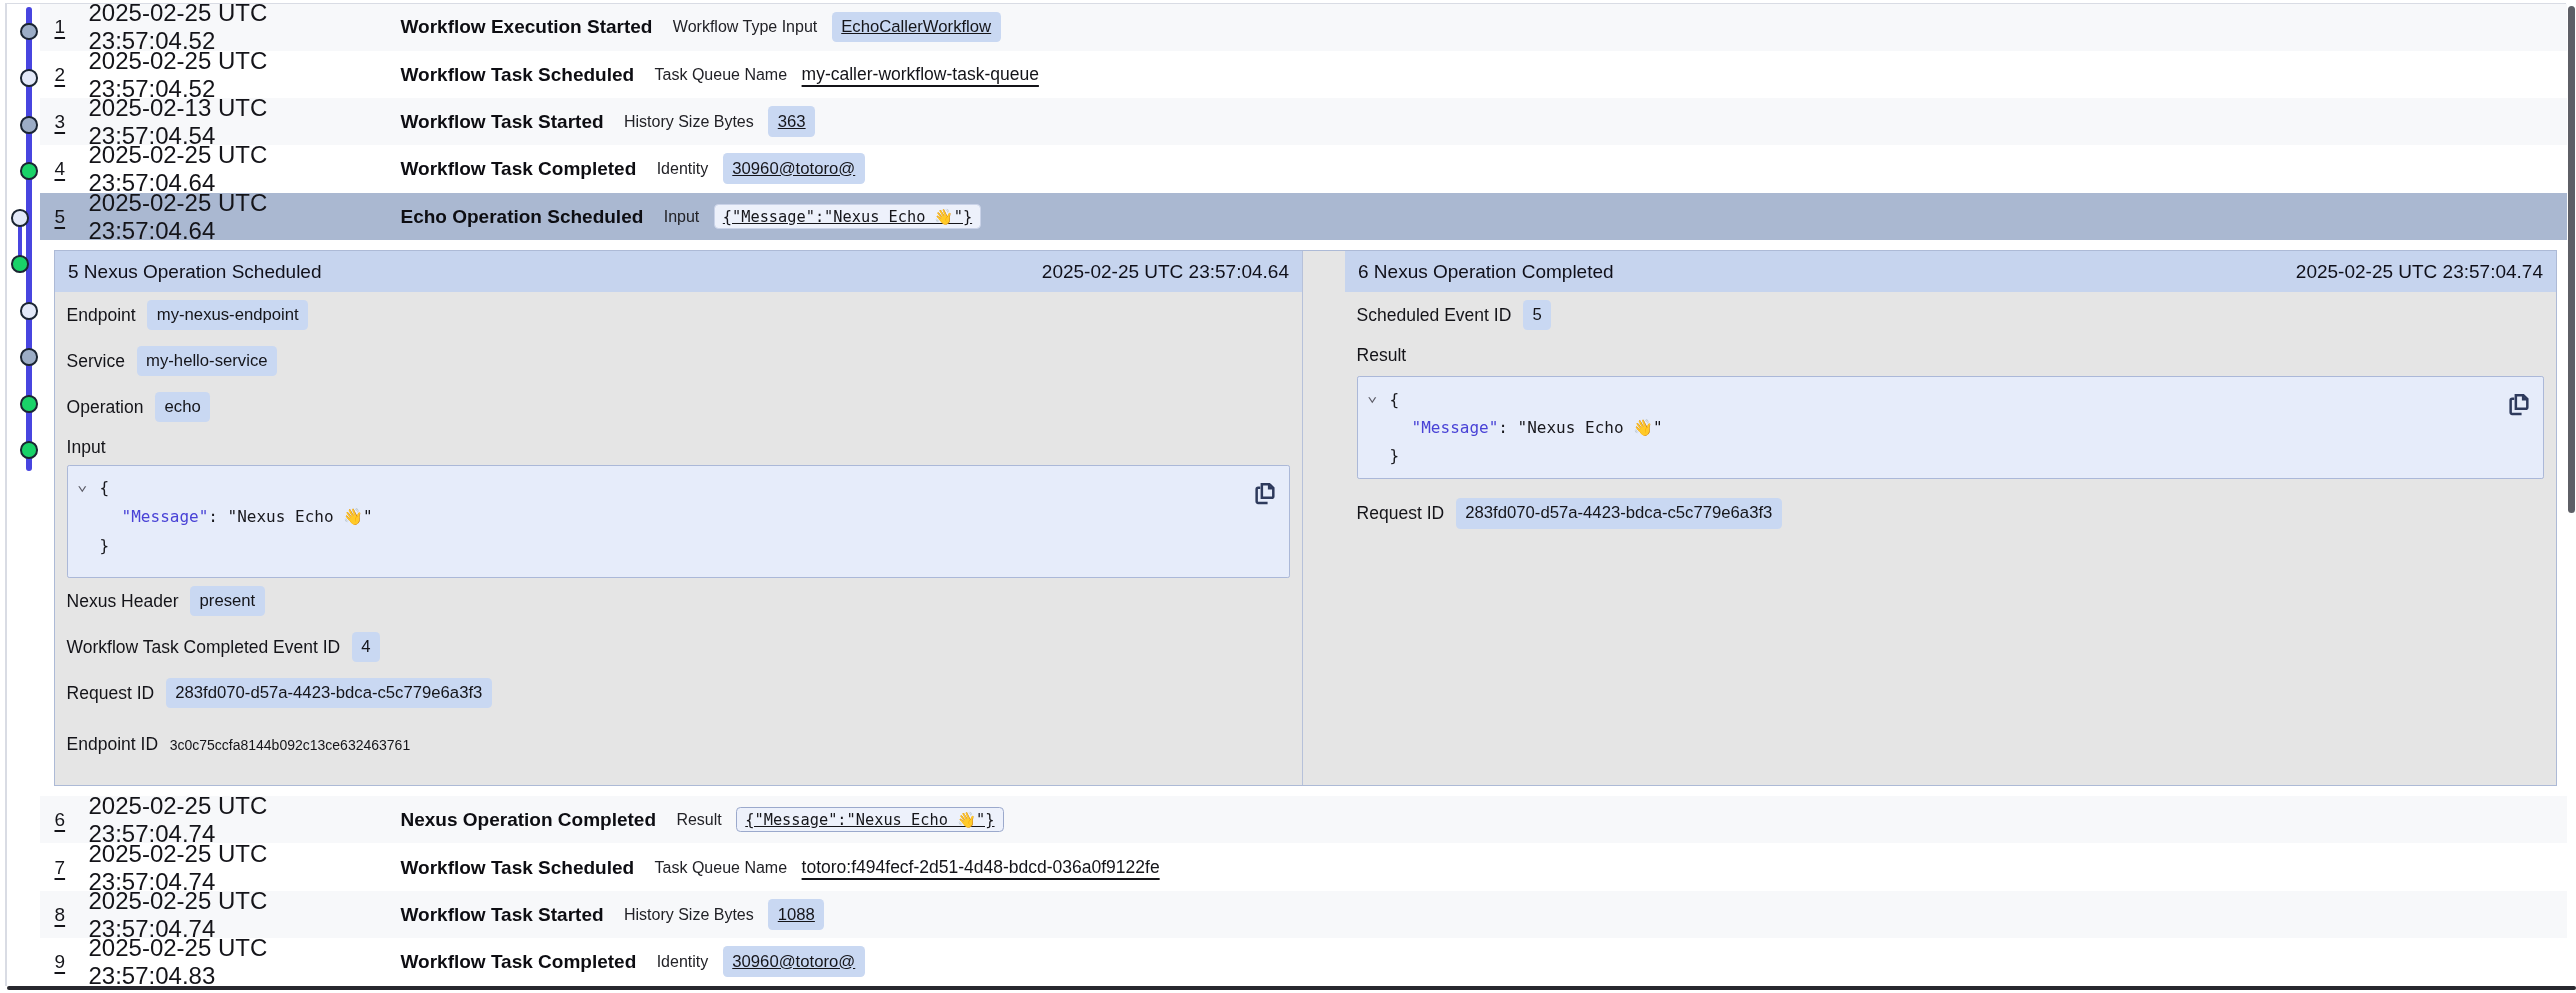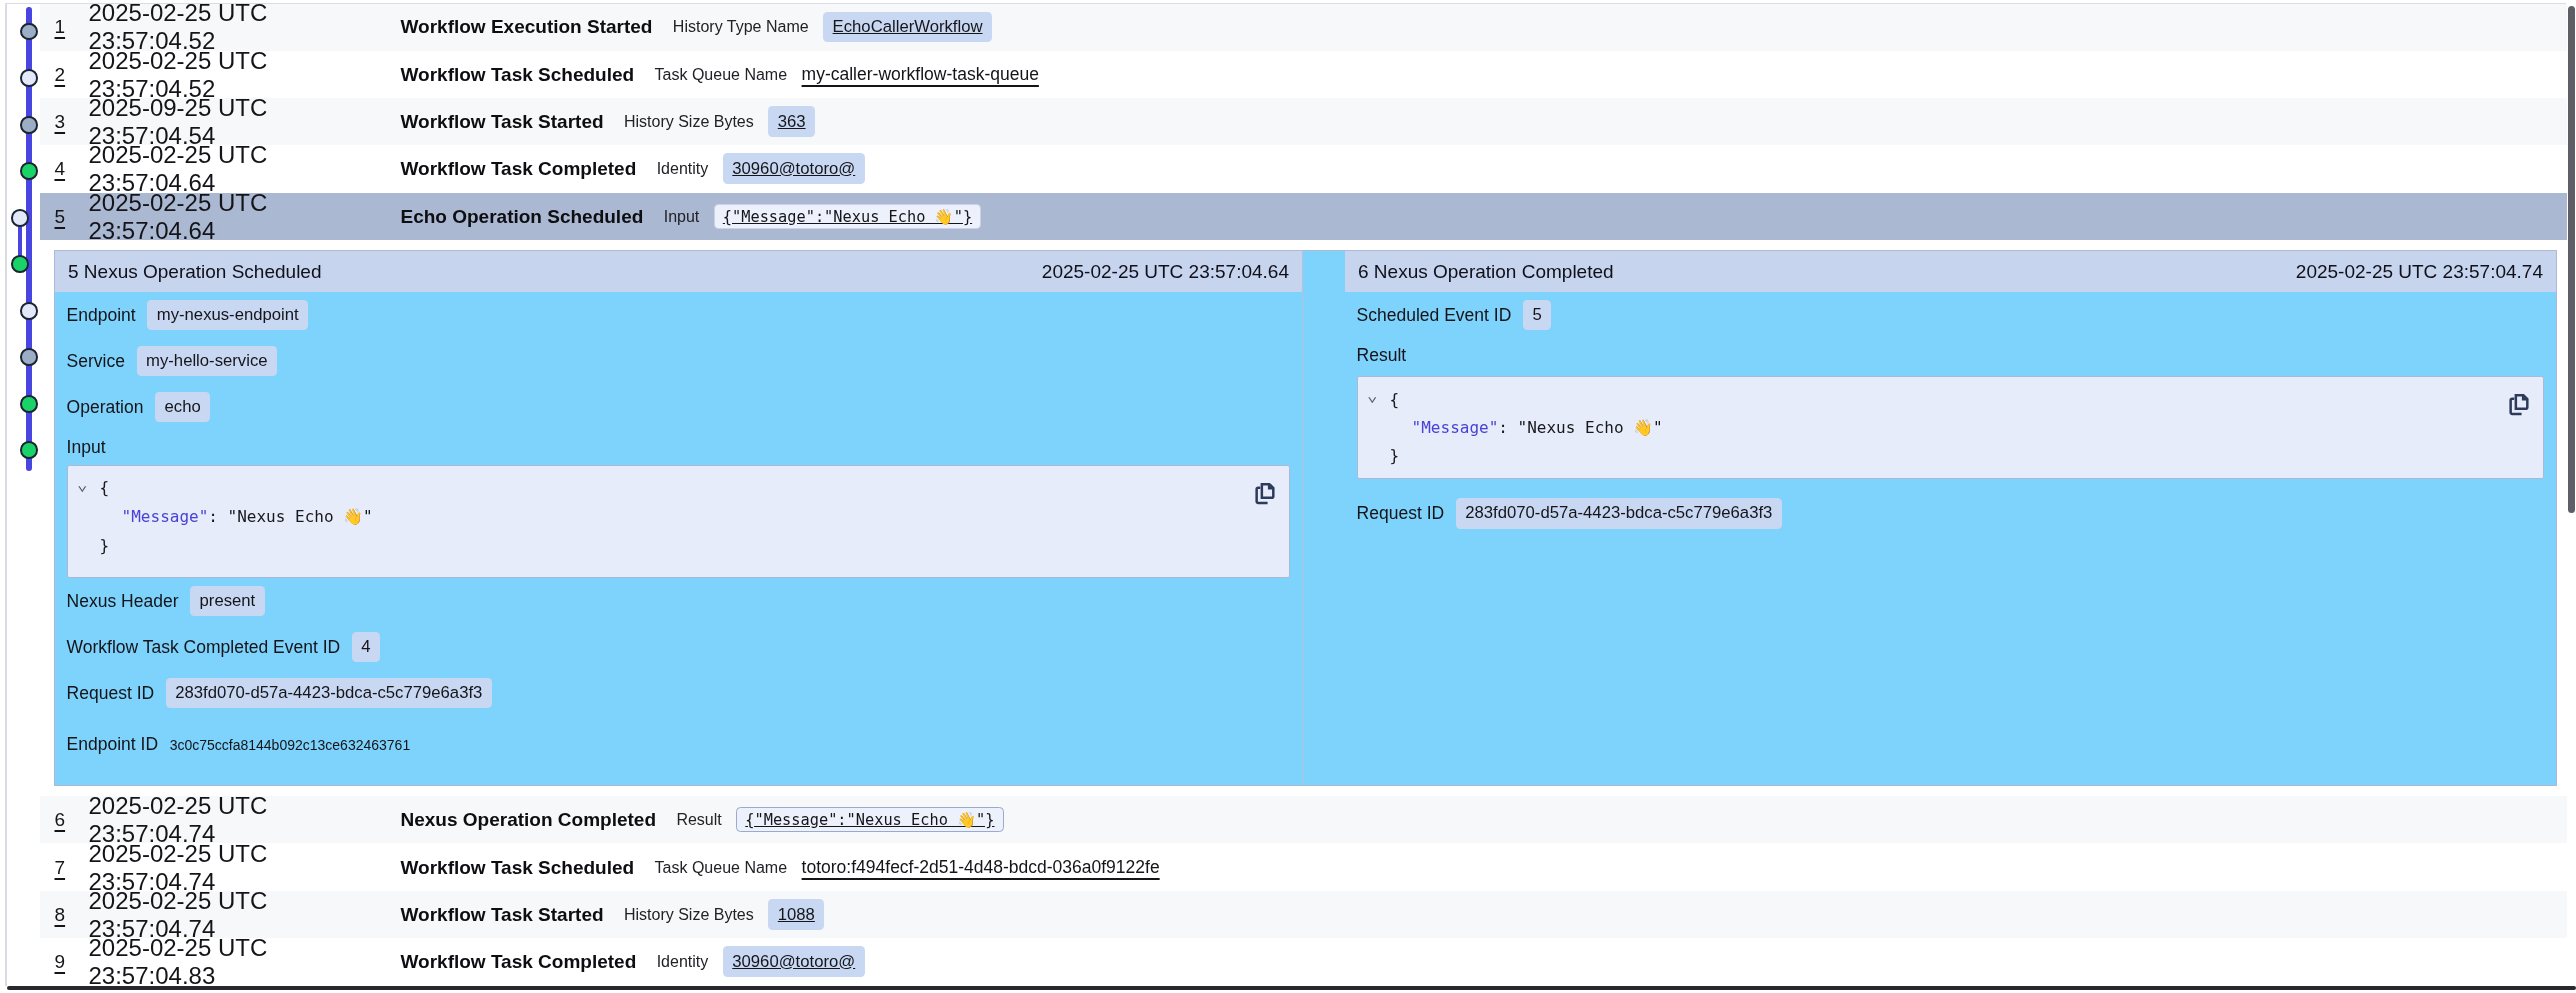--- a/index.html
+++ b/index.html
@@ -23,21 +23,21 @@
   .row.selected .chip-mono{border-color:#C9D2E8;}
   .rlink{font-size:17.5px;color:#141419;text-decoration:underline;text-decoration-thickness:1.5px;text-underline-offset:5.1px;cursor:pointer;}
 
   
   .tl-line{position:absolute;left:26px;top:7.3px;width:5.8px;height:464px;background:#4845E0;border-radius:2.9px;}
   .tl-branch{position:absolute;left:17.5px;top:220px;width:4.4px;height:45px;background:#4845E0;}
   .tl-stub{position:absolute;height:4.4px;background:#4845E0;}
   .tl-node{position:absolute;width:17.5px;height:17.5px;box-sizing:border-box;border:2.2px solid #1B2532;border-radius:50%;cursor:pointer;}
 
   
-  .panel{position:absolute;left:54px;top:250px;width:2503px;height:536px;box-sizing:border-box;border:1.5px solid #ADBAD6;background:#7dd3fc;display:flex;}
+  .panel{position:absolute;left:54px;top:250px;width:2503px;height:536px;box-sizing:border-box;border:1.5px solid #ADBAD6;background:#e5e5e5;display:flex;}
   .pcol{position:relative;height:100%;box-sizing:border-box;}
   .pcol.pleft{width:1247px;flex:none;}
   .pcol.pright{flex:1;border-left:1.5px solid #B6C1DA;padding-left:42px;}
   .phead{height:41px;background:#C6D4EE;display:flex;align-items:center;justify-content:space-between;padding:0 13px;}
   .ptitle{font-size:19px;color:#10101a;}
   .pts{font-size:19px;color:#10101a;}
   .pbody{padding:0 11.6px;}
   .frow{height:46px;display:flex;align-items:center;gap:11.6px;}
   .frow.gap-top{margin-top:5.8px;text-align:center;}
   .flabel{font-size:17.5px;color:#141419;white-space:nowrap;}
@@ -79,33 +79,33 @@
       <div class="tl-node" style="left: 20.4px; top: 348px; background: rgb(156, 173, 198);"></div>
       <div class="tl-node" style="left: 20.4px; top: 395px; background: rgb(25, 210, 104);"></div>
       <div class="tl-node" style="left: 20.4px; top: 441px; background: rgb(25, 210, 104);"></div>
     </div>
 
   <div id="rows">
       <div class="row alt" style="top: 3.6px;">
         <span class="num">1</span>
         <span class="ts">2025-02-25 UTC 23:57:04.52</span>
         <span class="evt">Workflow Execution Started</span>
-        <span class="mlabel">History Type Name</span>
+        <span class="mlabel">Workflow Type Input</span>
         <span class="mval chip">EchoCallerWorkflow</span>
       </div>
       <div class="row" style="top: 51px;">
         <span class="num">2</span>
         <span class="ts">2025-02-25 UTC 23:57:04.52</span>
         <span class="evt">Workflow Task Scheduled</span>
         <span class="mlabel">Task Queue Name</span>
         <span class="mval rlink">my-caller-workflow-task-queue</span>
       </div>
       <div class="row alt" style="top: 98px;">
         <span class="num">3</span>
-        <span class="ts">2025-09-25 UTC 23:57:04.54</span>
+        <span class="ts">2025-02-13 UTC 23:57:04.54</span>
         <span class="evt">Workflow Task Started</span>
         <span class="mlabel">History Size Bytes</span>
         <span class="mval chip">363</span>
       </div>
       <div class="row" style="top: 145px;">
         <span class="num">4</span>
         <span class="ts">2025-02-25 UTC 23:57:04.64</span>
         <span class="evt">Workflow Task Completed</span>
         <span class="mlabel">Identity</span>
         <span class="mval chip">30960@totoro@</span>

